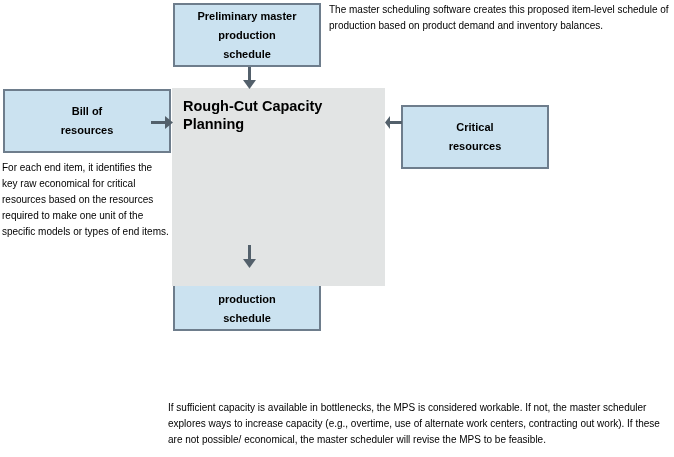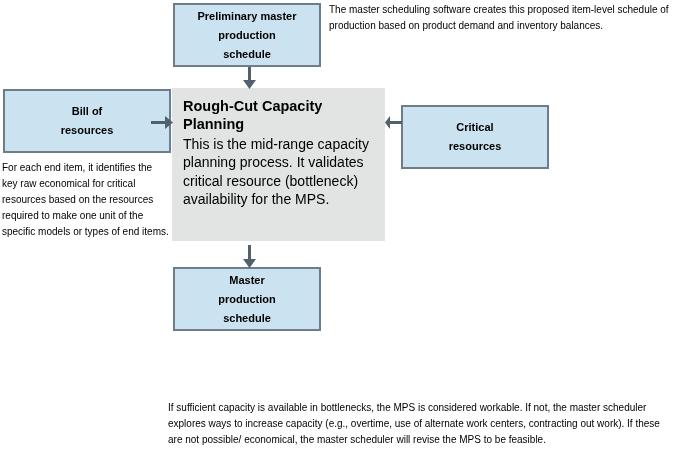--- a/index.html
+++ b/index.html
@@ -38,21 +38,21 @@
   .box span { display: block; }
 
   #box-preliminary { left: 173px; top: 3px; width: 148px; height: 64px; }
   #box-bill        { left: 3px;   top: 89px; width: 168px; height: 64px; }
   #box-critical    { left: 401px; top: 89px; width: 148px; height: 64px; margin-top: 16px; }
   #box-mps         { left: 173px; top: 267px; width: 148px; height: 64px; }
 
   #box-rccp {
     position: absolute;
     left: 172px; top: 88px;
-    width: 213px; height: 153px;
+    width: 213px; height: 198px;
     box-sizing: border-box;
     background: #e2e4e4;
     border: none;
     padding: 9px 2px 0 11px;
   }
   #box-rccp .rccp-title {
     font-weight: bold;
     font-size: 14.5px;
     line-height: 18px;
     margin: 0 0 2px 0;
@@ -115,21 +115,20 @@
   <div class="box" id="box-mps">
     <div>
       <span>Master</span>
       <span>production</span>
       <span>schedule</span>
     </div>
   </div>
 
   <div id="box-rccp">
     <p class="rccp-title">Rough-Cut Capacity Planning</p>
-    <p class="rccp-body">This is the mid-range capacity planning process. It validates critical resource (bottleneck) availability for the MPS.</p>
   </div>
 
   <div class="note" id="note-top">The master scheduling software creates this proposed item-level schedule of production based on product demand and inventory balances.</div>
   <div class="note" id="note-bill">For each end item, it identifies the key raw economical for critical resources based on the resources required to make one unit of the specific models or types of end items.</div>
   <div class="note" id="note-bottom">If sufficient capacity is available in bottlenecks, the MPS is considered workable. If not, the master scheduler explores ways to increase capacity (e.g., overtime, use of alternate work centers, contracting out work). If these are not possible/ economical, the master scheduler will revise the MPS to be feasible.</div>
 
   <svg class="arrow" id="arrow-prelim-rccp" viewBox="0 0 17 22">
     <line x1="8.5" y1="0" x2="8.5" y2="14" stroke="#53606b" stroke-width="3"></line>
     <polygon points="2,13 15,13 8.5,22" fill="#53606b"></polygon>
   </svg>

